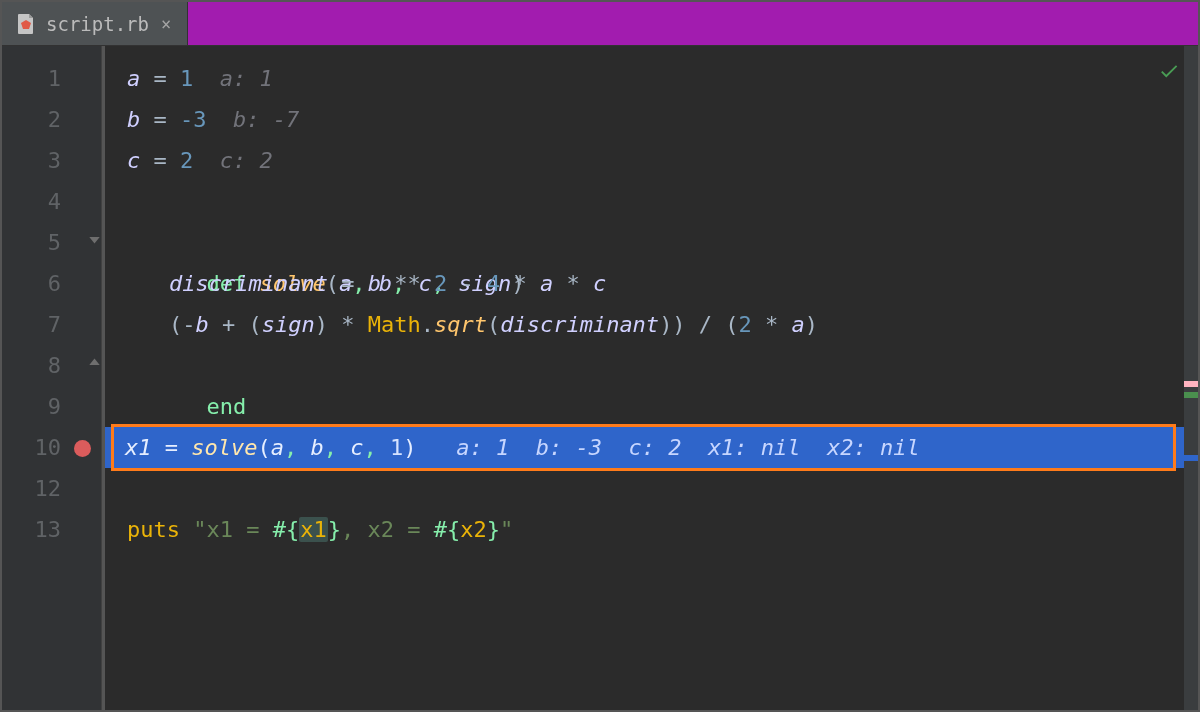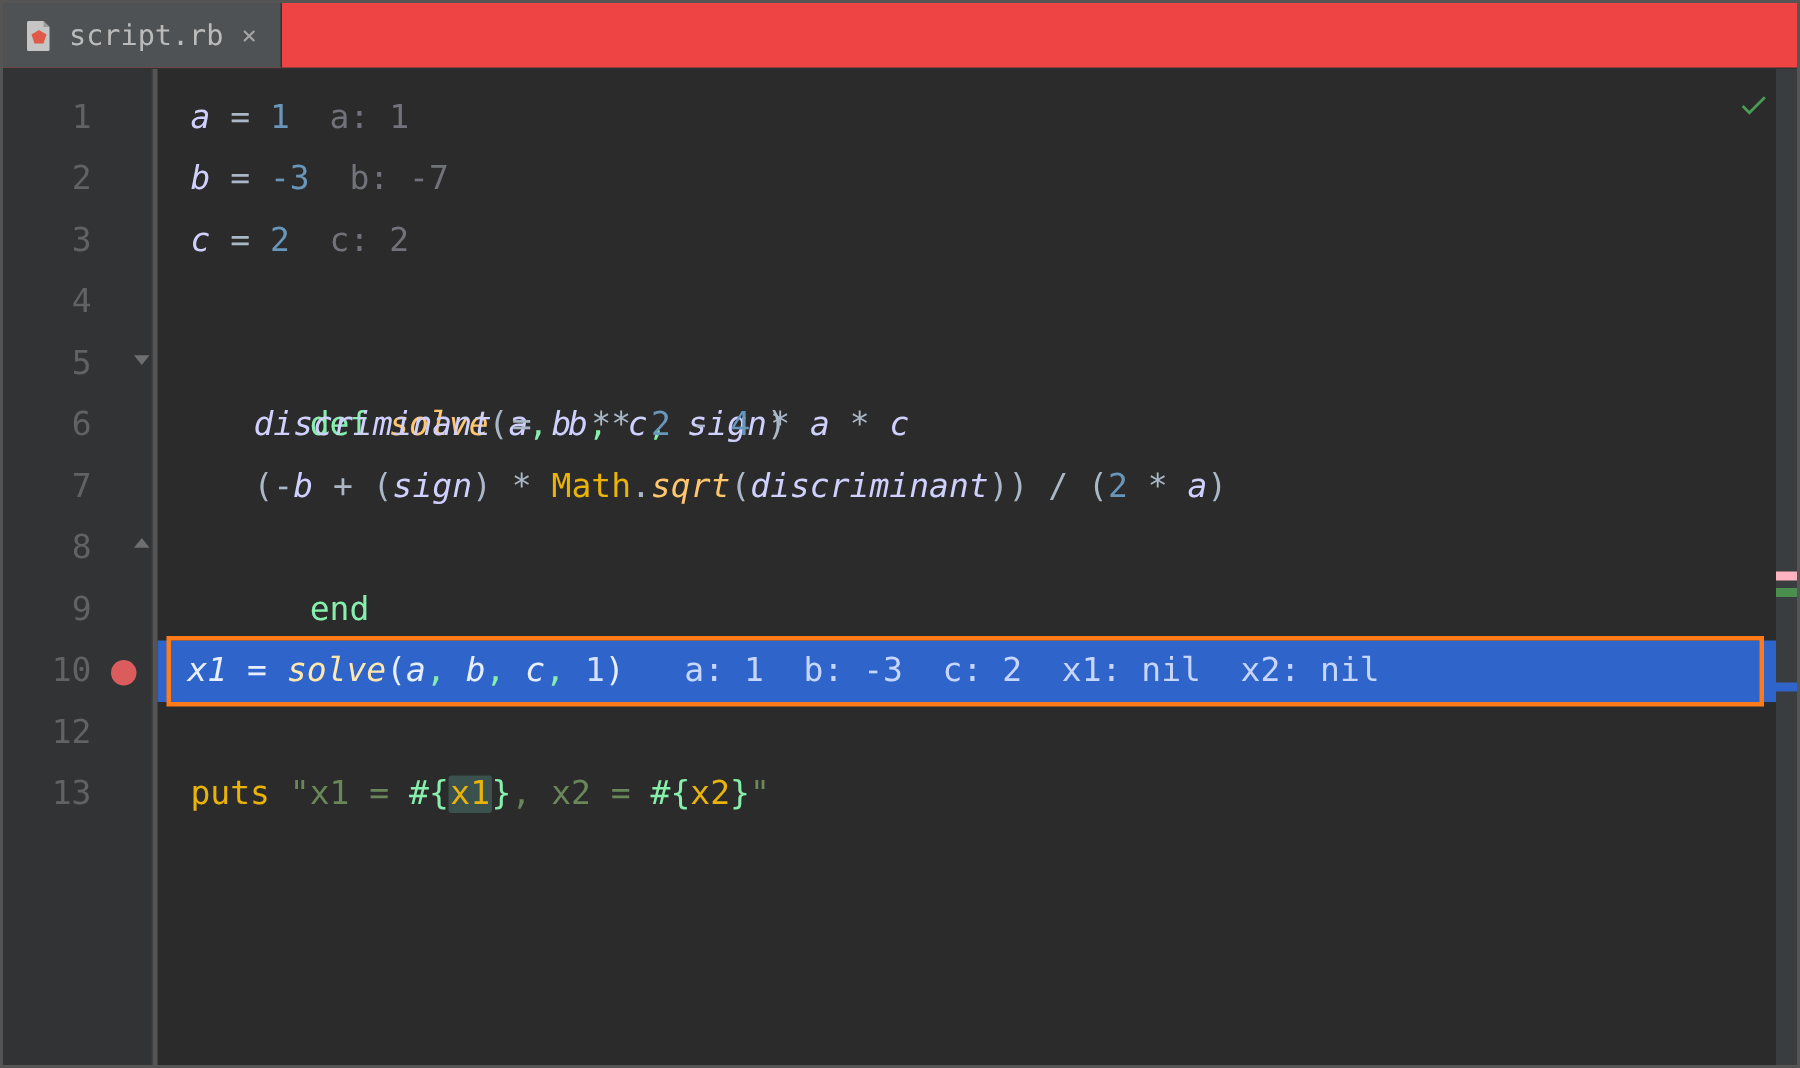--- a/index.html
+++ b/index.html
@@ -7,21 +7,21 @@
   background:#2b2b2b;
   font-family:"Menlo","Consolas",monospace;
   color:#a9b7c6;
   width:1200px; height:712px;
   overflow:hidden;
   position:relative;
   border:2px solid #555;
 }
 .tab-bar{
   height:44px;
-  background:#ef4444;
+  background:#a21caf;
   display:flex;
   align-items:stretch;
   border-bottom:1px solid #323232;
 }
 .tab{
   display:flex;
   align-items:center;
   padding:0 14px 0 14px;
   background:#4e5254;
   color:#bbb;
@@ -103,21 +103,21 @@
 }
 .fold svg{display:block;}
 .v {color:#d0d0ff; font-style:italic;}  
 .op{color:#a9b7c6;}
 .n {color:#6897bb;}
 .kw{color:#86efac;}
 .fn{color:#ffc66d;font-style:italic;}
 .p {color:#a9b7c6;}
 .id{color:#eab308;}
 .str{color:#6a8759;}
-.hint{color:#72737a; text-align:center;}
+.hint{color:#72737a; font-style:italic;text-align:center;}
 .row.hl .hint{color:#c7d6ff;}
 .row.hl .n{color:#d6e3ff;}
 .row.hl .p{color:#e6eeff;}
 .row.hl .v{color:#e6eeff;}
 .row.hl .op{color:#e6eeff;}
 .row.hl .fn{color:#ffe7ad;}
 .check{
   position:absolute;
   top:8px; right:18px;
   color:#499c54;

